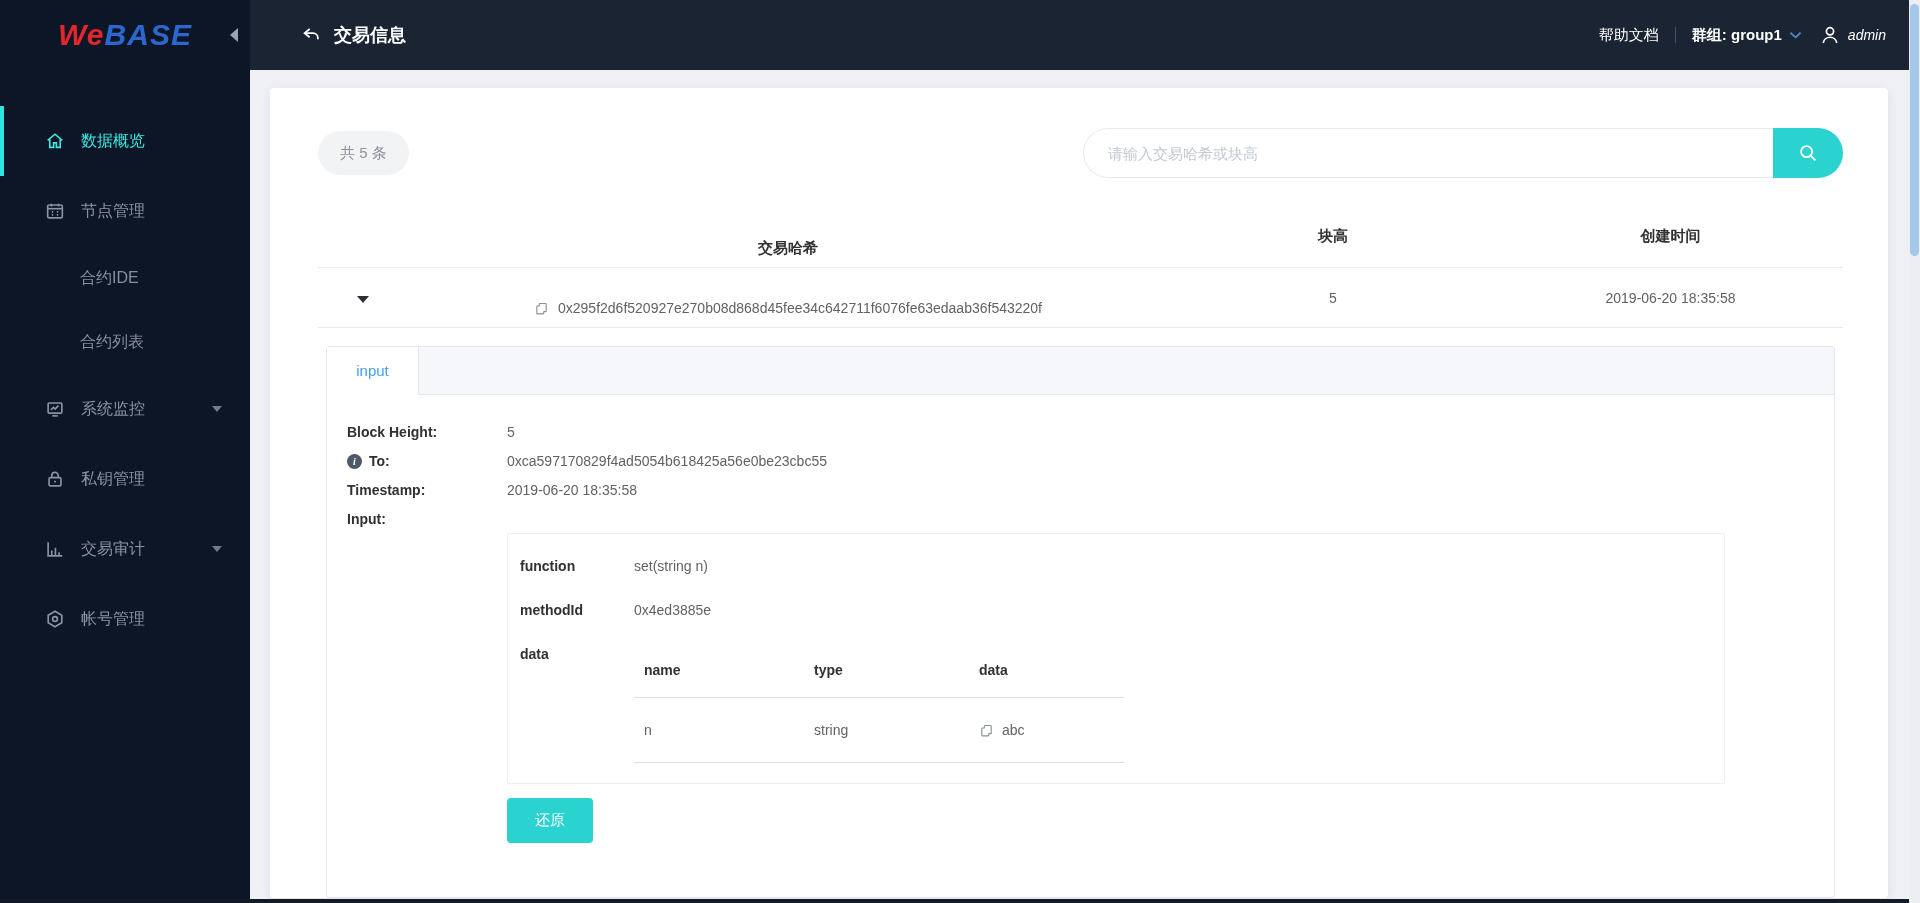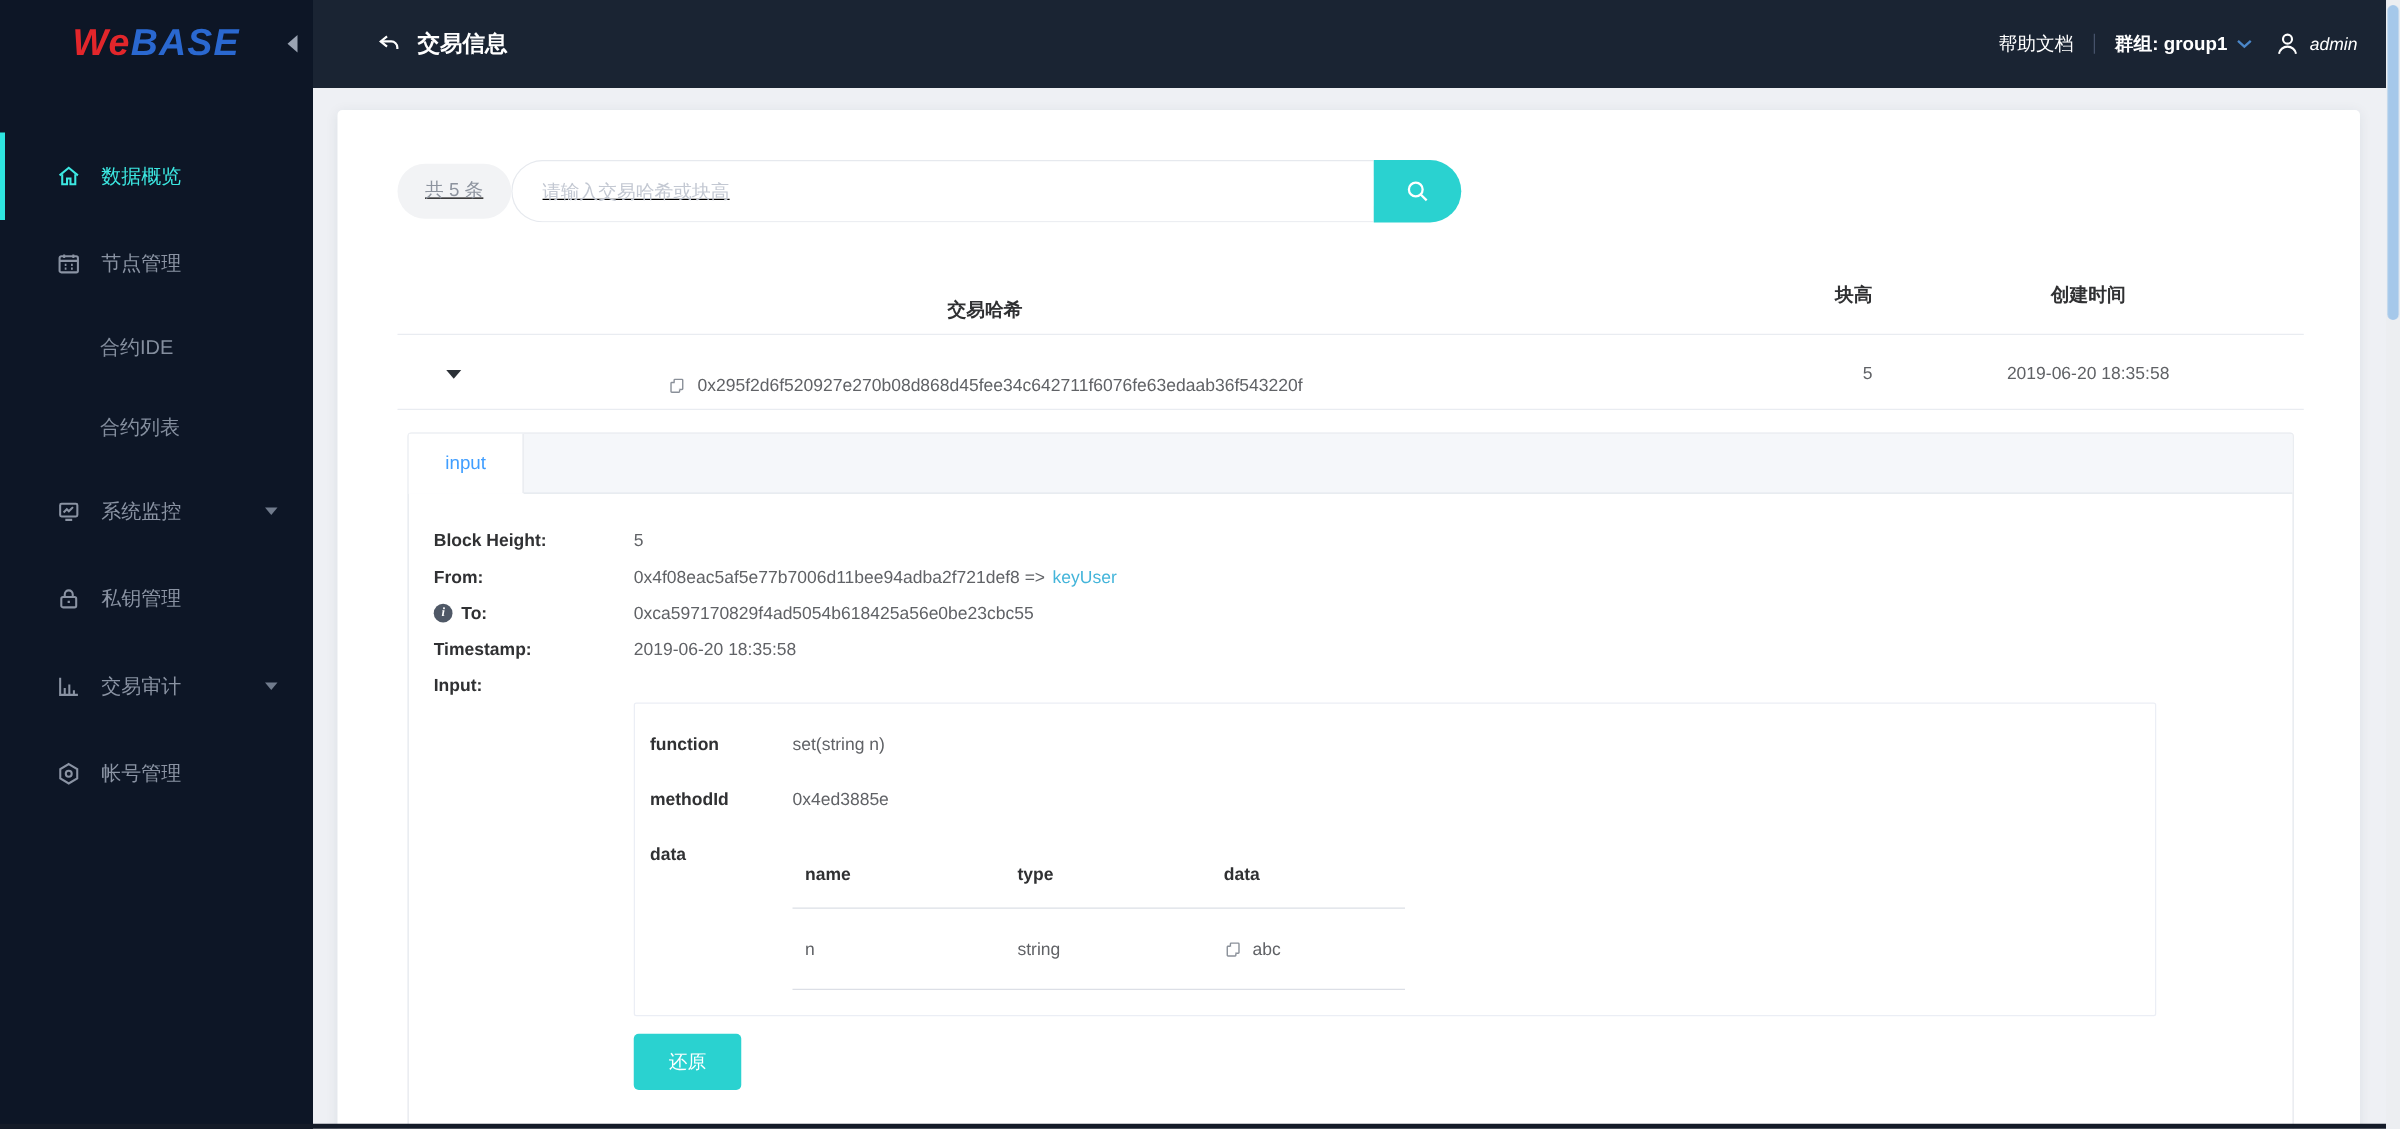--- a/index.html
+++ b/index.html
@@ -35,38 +35,38 @@
   .topbar-right { margin-left:auto; display:flex; align-items:center; font-size:15px; gap:16px; }
   .tb-divider { width:1px; height:16px; background:#46526a; }
   .tb-group { font-weight:bold; display:flex; align-items:center; gap:7px; cursor:pointer; }
   .tb-user { display:flex; align-items:center; gap:6px; cursor:pointer; }
   .tb-user .uname { font-style:italic; font-size:14px; }
   .help-link { cursor:pointer; }
   
   .content { position:absolute; left:250px; top:70px; right:0; bottom:0; padding:18px 32px 0 20px; }
   .card { background:#fff; border-radius:4px; box-shadow:0 2px 10px rgba(31,45,61,.08);
     padding:40px 45px 0 48px; min-height:790px; }
-  .toolbar { display:flex; align-items:center; justify-content:flex-start;text-decoration:underline; }
+  .toolbar { display:flex; align-items:center; justify-content:space-between; }
   .badge { background:#f2f3f5; border-radius:22px; padding:0 22px; height:44px; line-height:44px;
     color:#8d939e; font-size:15px; }
   .searchbox { display:flex; width:760px; height:50px; }
   .search-input { flex:1; border:1px solid #e6e9ee; border-right:none; border-radius:25px 0 0 25px;
     padding:0 24px; font-size:15px; color:#606266; outline:none; background:#fff; }
   .search-input::placeholder { color:#c3c8d2; }
   .search-btn { width:70px; border:none; background:#2ad2d0; border-radius:0 25px 25px 0;
     display:flex; align-items:center; justify-content:center; cursor:pointer; }
   
   .tbl { margin-top:28px; }
   .tbl-header { display:flex; height:62px; align-items:center; border-bottom:1px solid #e9ecf1;
     font-weight:bold; color:#303133; font-size:15px; }
   .tbl-row { display:flex; height:60px; align-items:center; border-bottom:1px solid #e9ecf1;
     color:#606266; font-size:14px; }
   .c1 { width:90px; text-align:center; }
   .c2 { flex:1; text-align:center;margin-top:24px; }
-  .c3 { width:330px; text-align:right; }
+  .c3 { width:330px; text-align:center; }
   .c4 { width:345px; text-align:center; }
   .hash-cell { display:inline-flex; align-items:center; gap:9px; }
   .expand-caret { display:inline-block; width:0; height:0; cursor:pointer;
     border-left:6px solid transparent; border-right:6px solid transparent; border-top:7px solid #2b3036; }
   .copy-icon svg { width:15px; height:15px; display:block; }
   
   .detail { margin:18px 8px 0 8px; border:1px solid #e4e7ed; border-radius:3px; background:#fff; }
   .tabbar { height:48px; background:#f5f7fa; border-bottom:1px solid #e4e7ed; display:flex; }
   .tab { width:92px; background:#fff; border-right:1px solid #e4e7ed; color:#409eff; font-size:15px;
     display:flex; align-items:center; justify-content:center; margin-bottom:-1px;
@@ -249,25 +249,20 @@
       <div class="detail">
         <div class="tabbar">
           <div class="tab">input</div>
         </div>
         <div class="detail-body">
           <div class="frow">
             <span class="flabel">Block Height:</span>
             <span class="fvalue">5</span>
           </div>
           <div class="frow">
-            <span class="flabel">From:</span>
-            <span class="fvalue">0x4f08eac5af5e77b7006d11bee94adba2f721def8 =&gt;</span>
-            <span class="link" style="margin-left:6px">keyUser</span>
-          </div>
-          <div class="frow">
             <span class="flabel">
               <span class="info-i">i</span>
               <span>To:</span>
             </span>
             <span class="fvalue">0xca597170829f4ad5054b618425a56e0be23cbc55</span>
           </div>
           <div class="frow">
             <span class="flabel">Timestamp:</span>
             <span class="fvalue">2019-06-20 18:35:58</span>
           </div>

